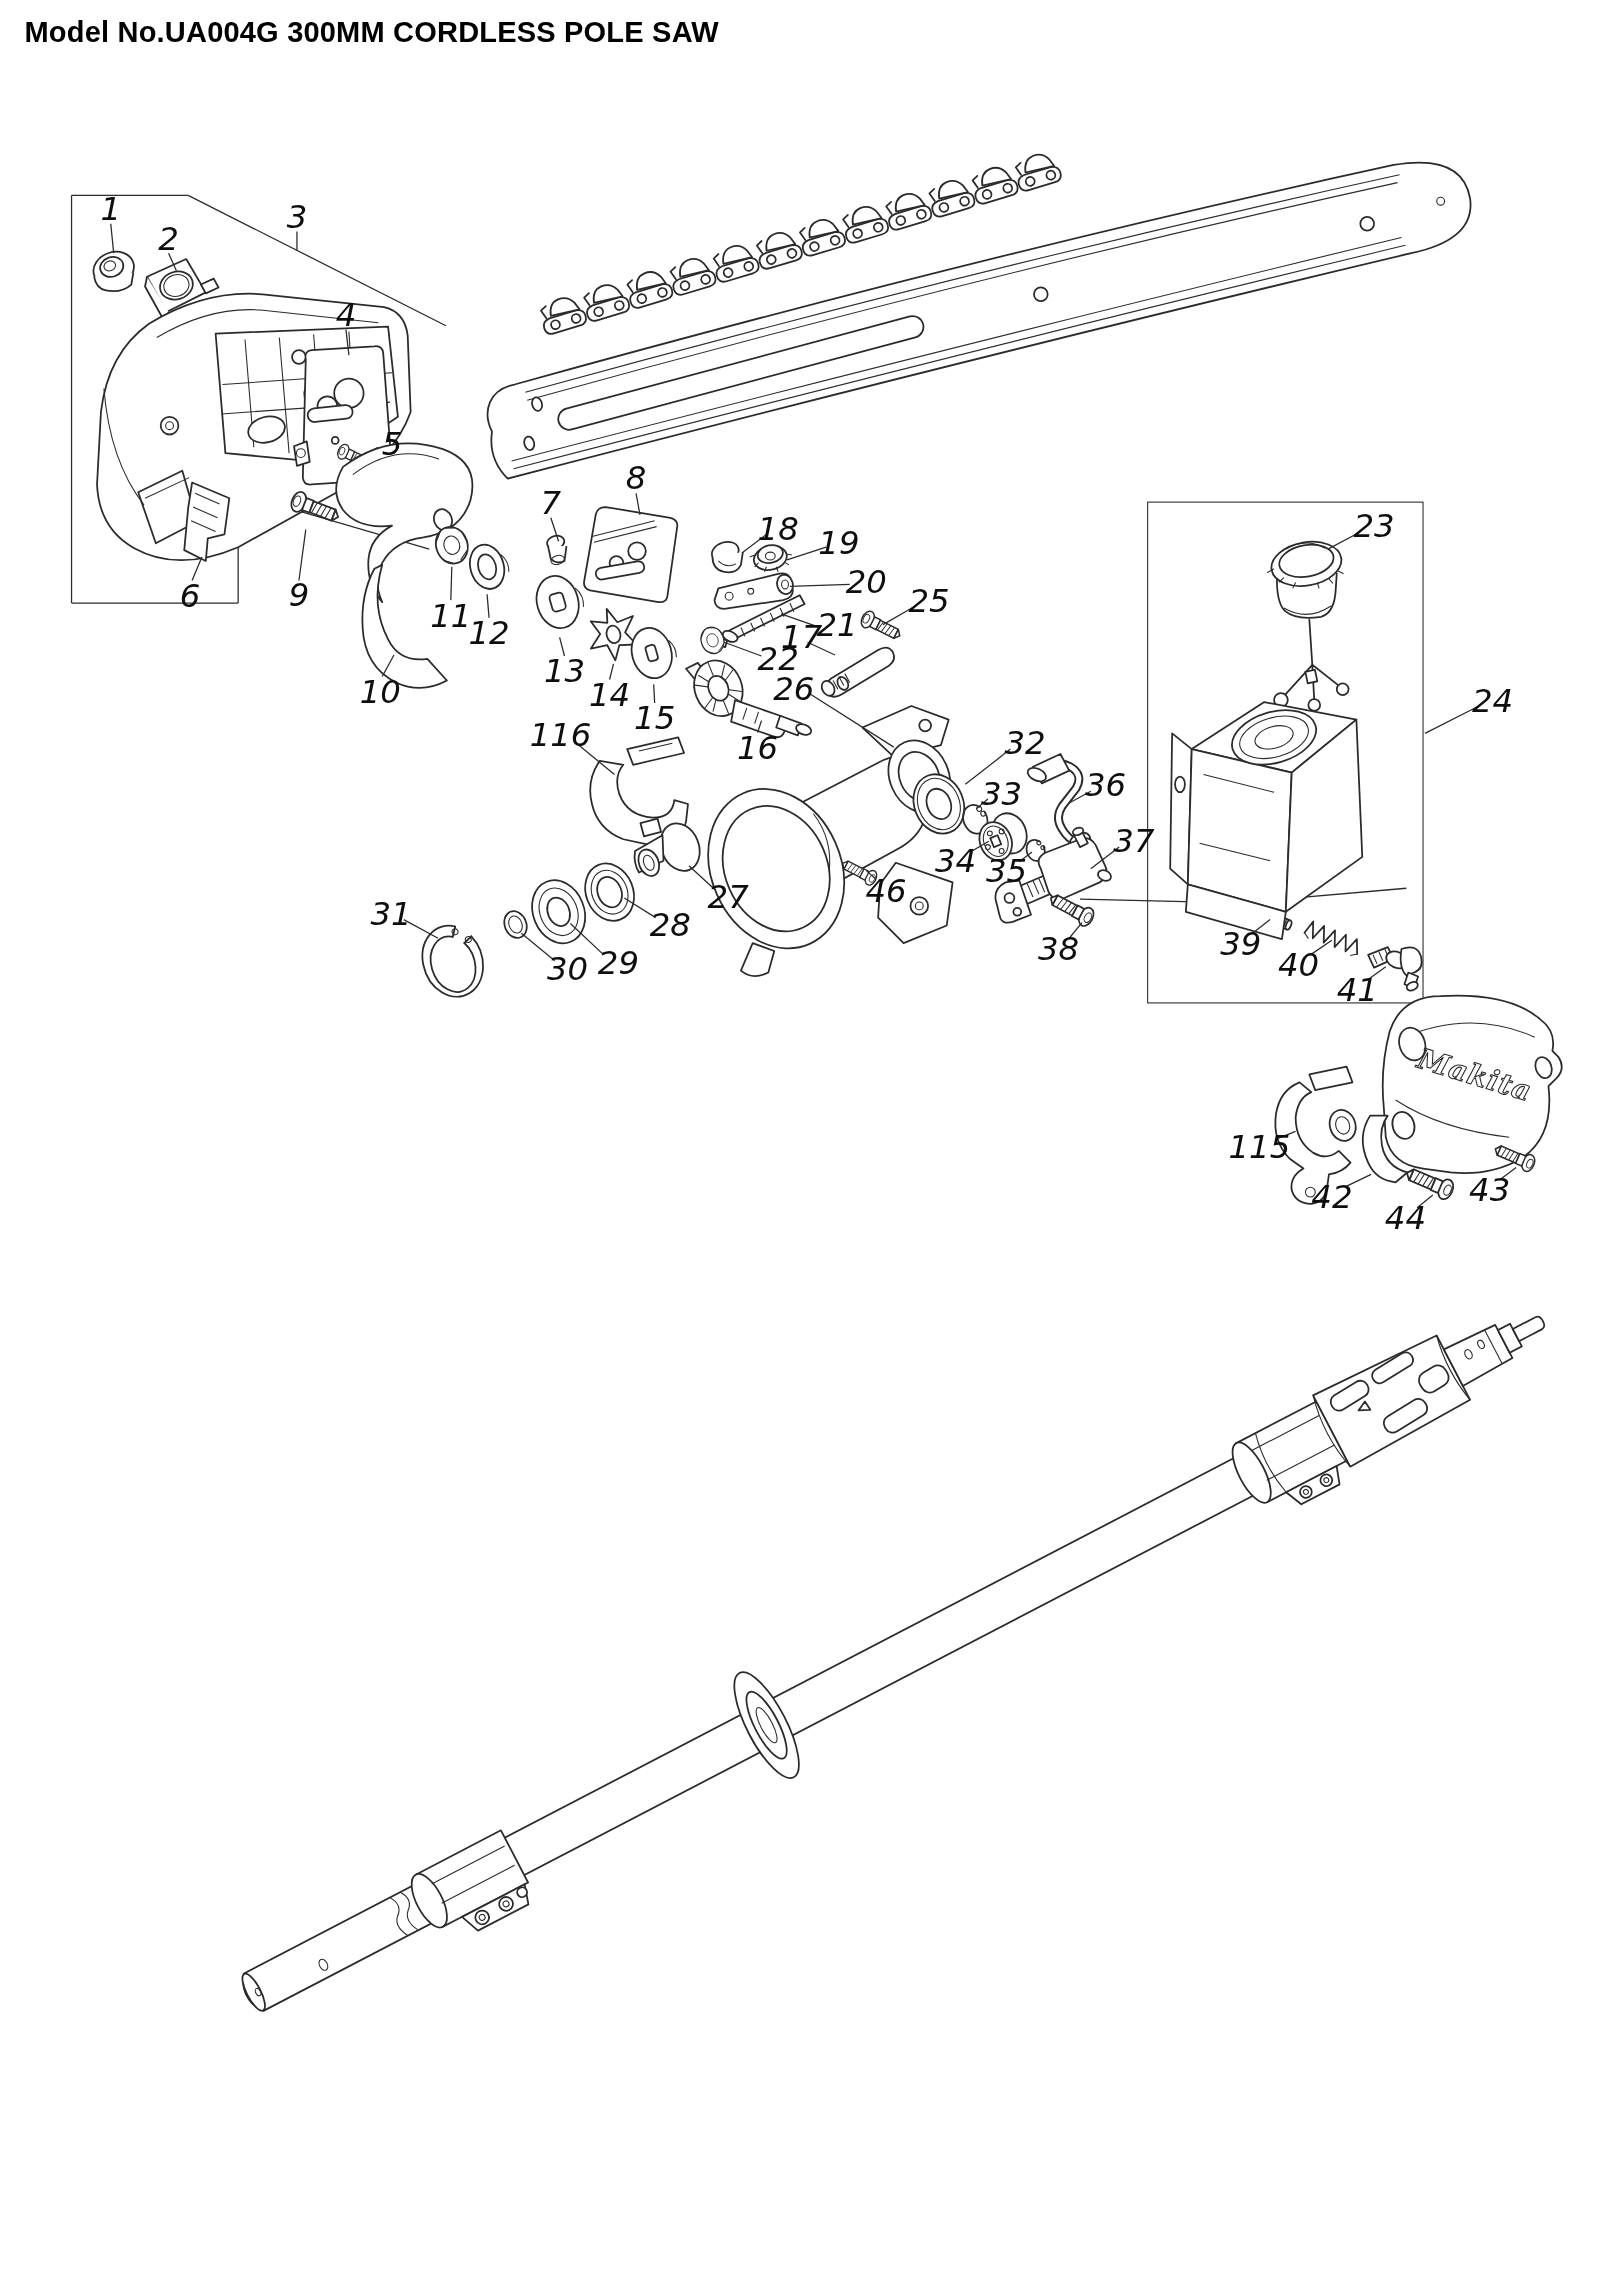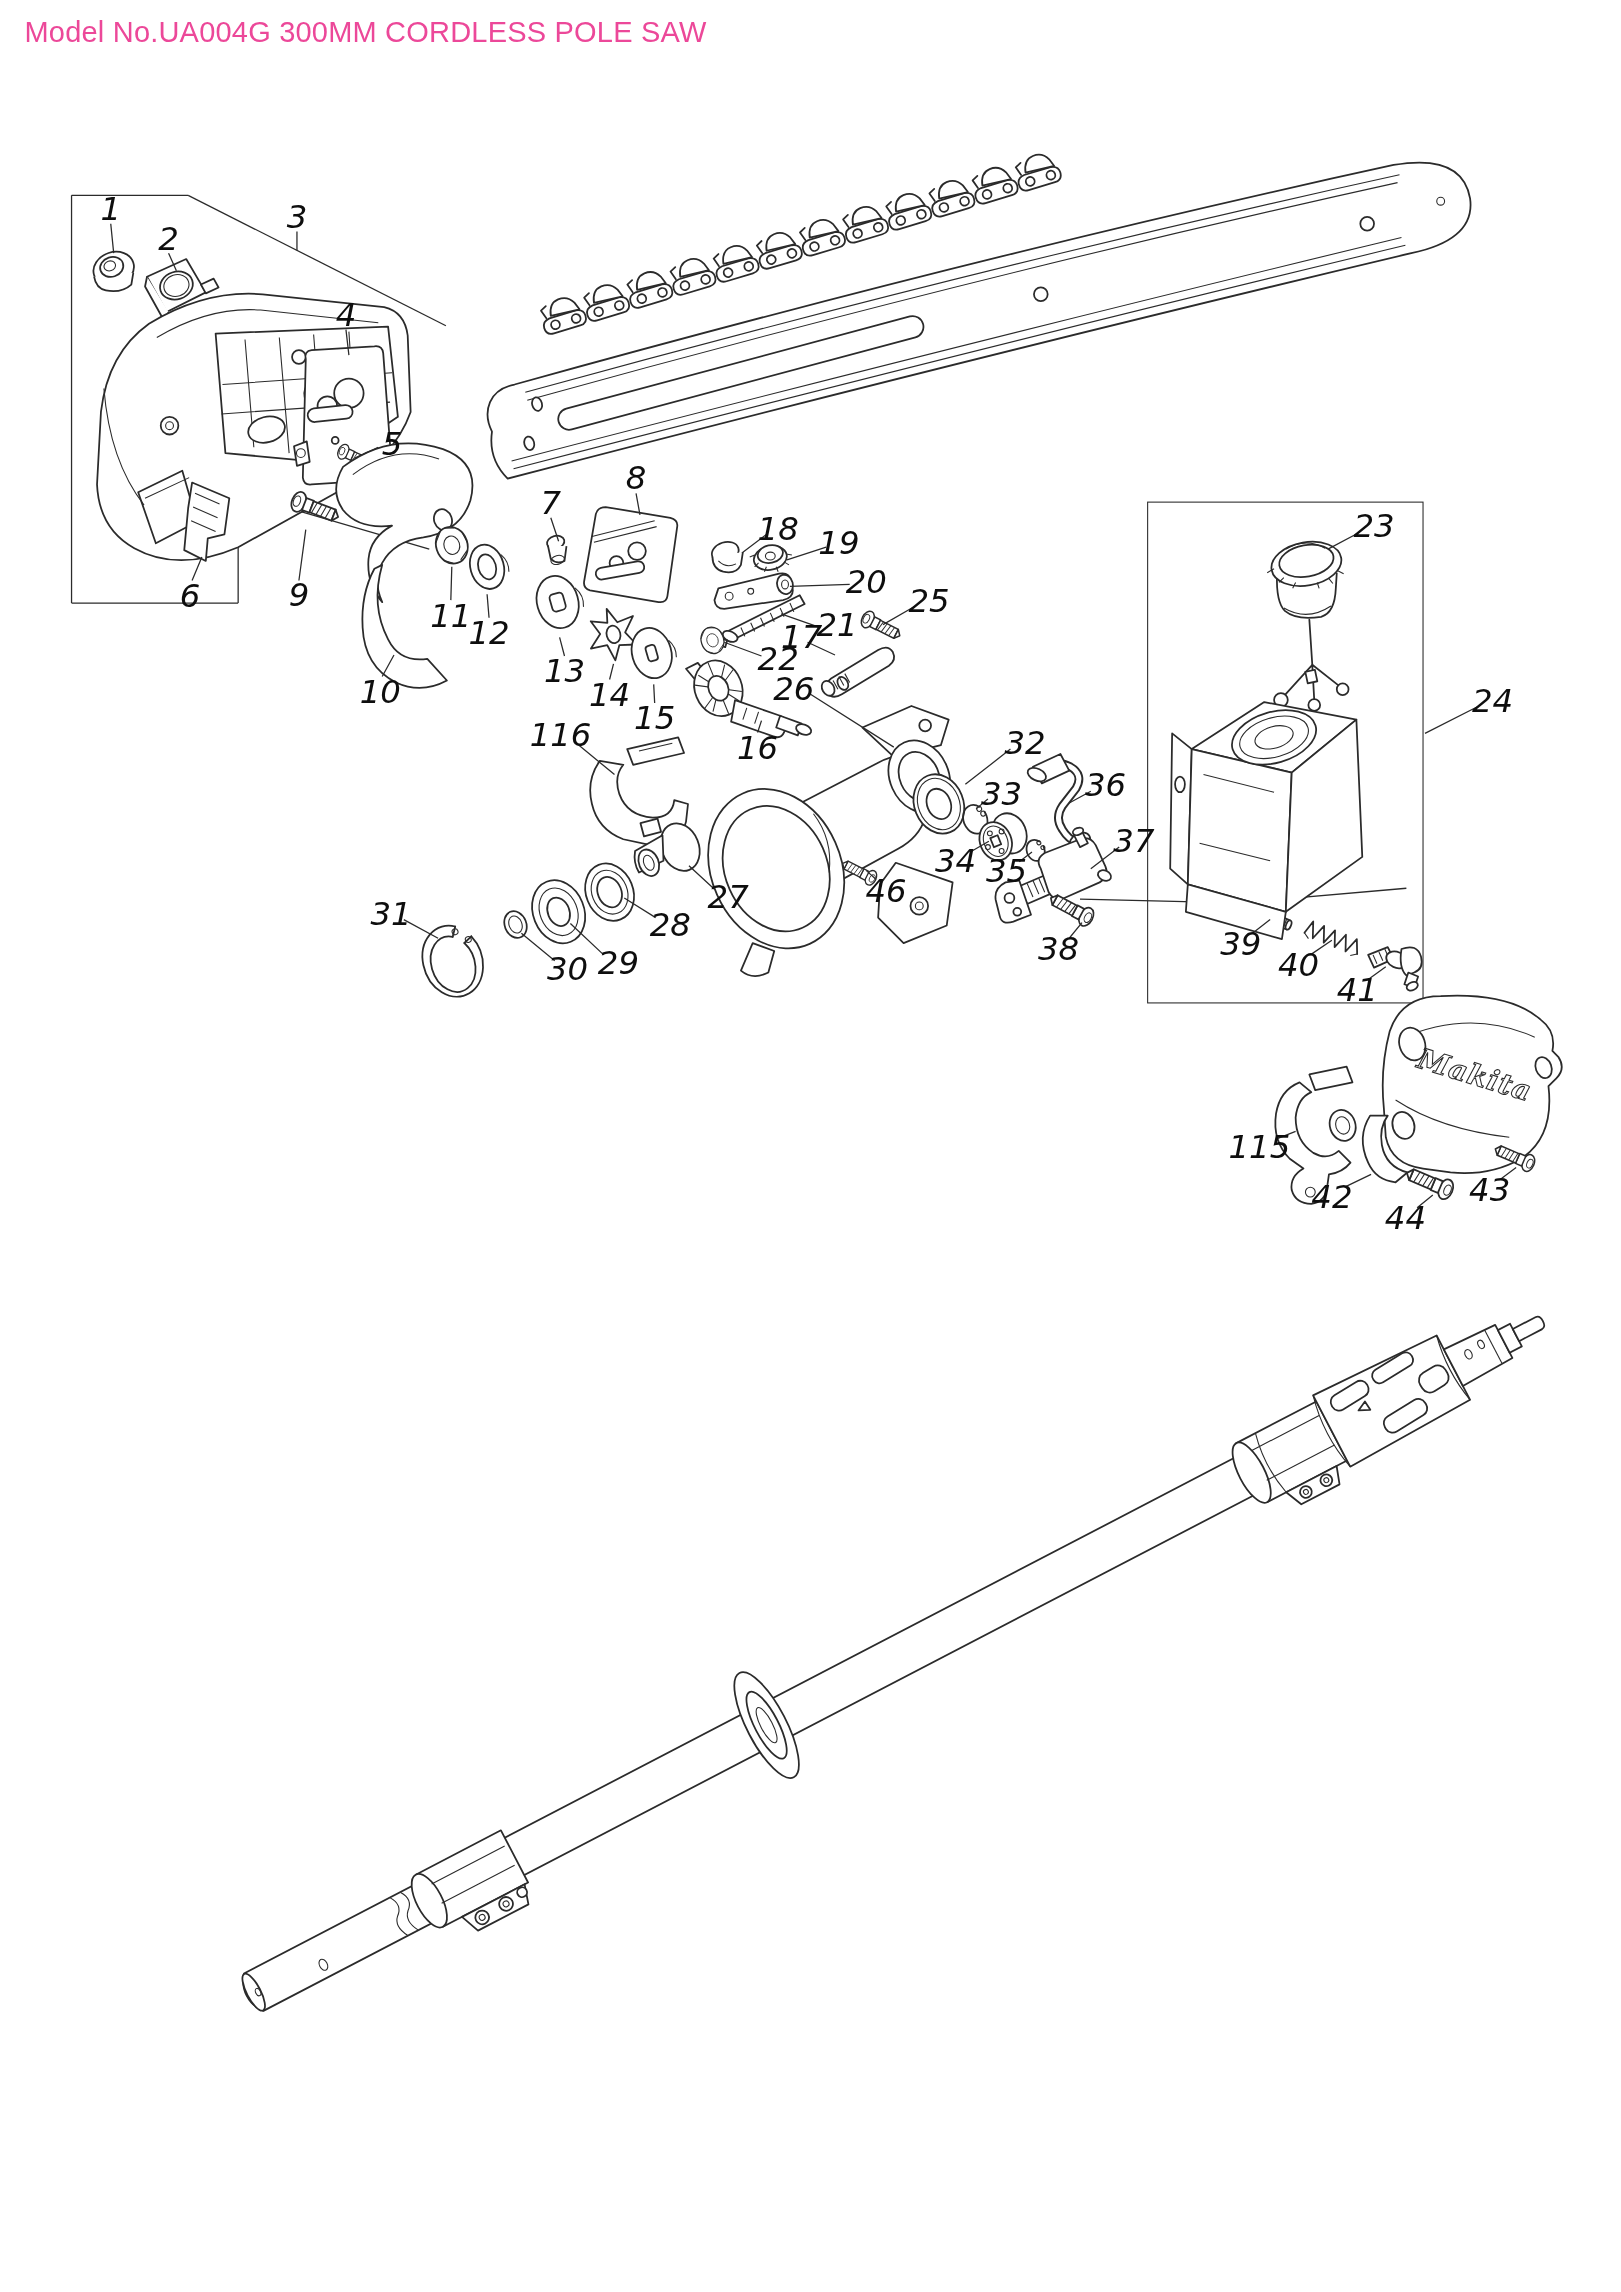--- a/index.html
+++ b/index.html
@@ -1,18 +1,18 @@
 <!DOCTYPE html>
 <html><head>
 <meta charset="utf-8">
 <style>
   html,body{margin:0;padding:0;background:#e8e8e8;}
   .page{position:relative;width:1621px;height:2293px;background:#ffffff;overflow:hidden;
         font-family:"Liberation Sans",sans-serif;}
-  .title{position:absolute;left:24.5px;top:15.7px;font-size:29px;font-weight:400;color:#ec4899;
+  .title{position:absolute;left:24.5px;top:15.7px;font-size:29px;font-weight:700;color:#000000;
          letter-spacing:0.2px;white-space:nowrap;}
   svg{position:absolute;left:0;top:0;}
   .ln{fill:none;stroke:#2b2b2b;stroke-width:1.8;stroke-linecap:round;stroke-linejoin:round;}
   .fw{fill:#ffffff;stroke:#2b2b2b;stroke-width:1.8;stroke-linejoin:round;}
   .thin{fill:none;stroke:#2b2b2b;stroke-width:1.1;}
   .ldr{fill:none;stroke:#2b2b2b;stroke-width:1.3;}
   .pl{font-family:"DejaVu Sans",sans-serif;font-style:italic;font-size:33px;fill:#0e0e0e;}
   .mk{font-family:"DejaVu Serif",serif;font-style:italic;font-weight:bold;font-size:29px;fill:none;stroke:#2b2b2b;stroke-width:1.1;letter-spacing:1px;}
 </style>
 </head>

